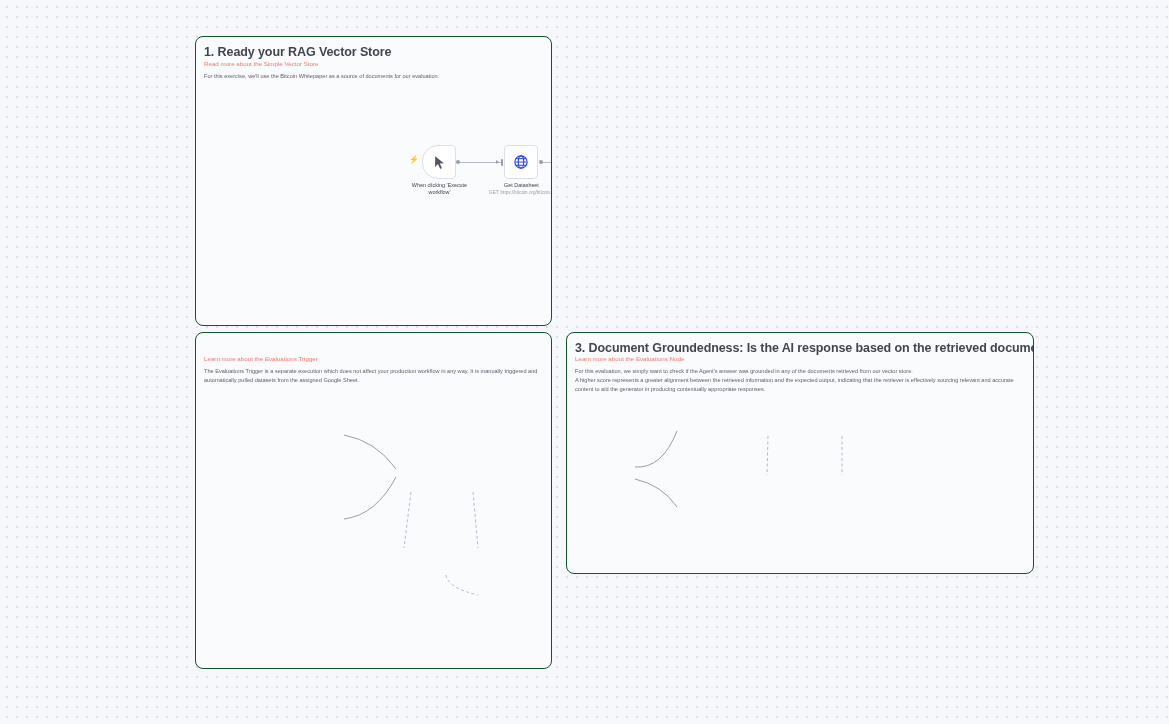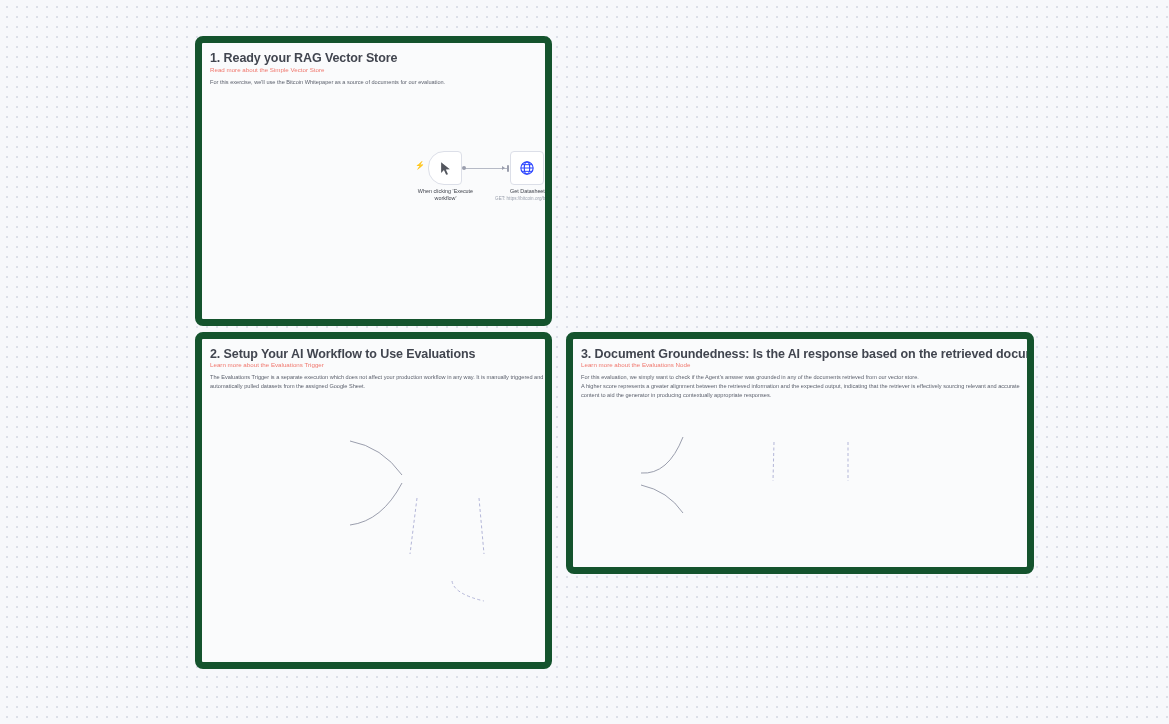--- a/index.html
+++ b/index.html
@@ -8,21 +8,21 @@
     font-family:"Liberation Sans", sans-serif;
     background-color:#f7f8fb;
     background-image:radial-gradient(#dcdfe8 1px, transparent 1px);
     background-size:10px 10px;
     background-position:2px 2px;
     position:relative;
   }
   .card{
     position:absolute;
     background:#fafbfc;
-    border:7px solid #14532d;
+    border:1px solid #14532d;
     border-radius:8px;
     box-sizing:border-box;
     overflow:hidden;
   }
   .card-inner{position:absolute;inset:0;}
   .sec-title{
     position:absolute;
     font-size:12.5px;
     font-weight:700;
     color:#41454f;
@@ -123,21 +123,20 @@
       <div class="dot-out" style="left:343px;top:123px;"></div>
       <div class="node-title" style="left:285px;top:145px;width:81px;">Get Datasheet</div>
       <div class="node-sub" style="left:283px;top:153px;width:85px;overflow:hidden;text-overflow:ellipsis;white-space:nowrap;">GET: https://bitcoin.org/bitcoin...</div>
 
     </div>
   </div>
 </div>
 
 <div class="card" style="left:195px;top:332px;width:357px;height:337px;">
   <div class="card-inner">
-    <div class="sec-title" style="left:8px;top:8px;">2. Setup Your AI Workflow to Use Evaluations</div>
     <div class="sec-link" style="left:8px;top:22px;">Learn more about the Evaluations Trigger</div>
     <div class="sec-body" style="left:8px;top:34px;width:340px;">The Evaluations Trigger is a separate execution which does not affect your production workflow in any way. It is manually triggered and automatically pulled datasets from the assigned Google Sheet.</div>
 
     <div class="canvas">
       <svg class="dashed" width="357" height="337">
         <path d="M148,102 Q180,108 200,136" stroke="#9a9ead" stroke-width="1" fill="none"></path>
         <path d="M148,186 Q180,182 200,144" stroke="#9a9ead" stroke-width="1" fill="none"></path>
         <path d="M215,159 L208,215" stroke="#b3b6d8" stroke-width="1" stroke-dasharray="3,2.5" fill="none"></path>
         <path d="M277,159 L282,215" stroke="#b3b6d8" stroke-width="1" stroke-dasharray="3,2.5" fill="none"></path>
         <path d="M250,242 Q252,255 282,262" stroke="#b3b6d8" stroke-width="1" stroke-dasharray="3,2.5" fill="none"></path>

